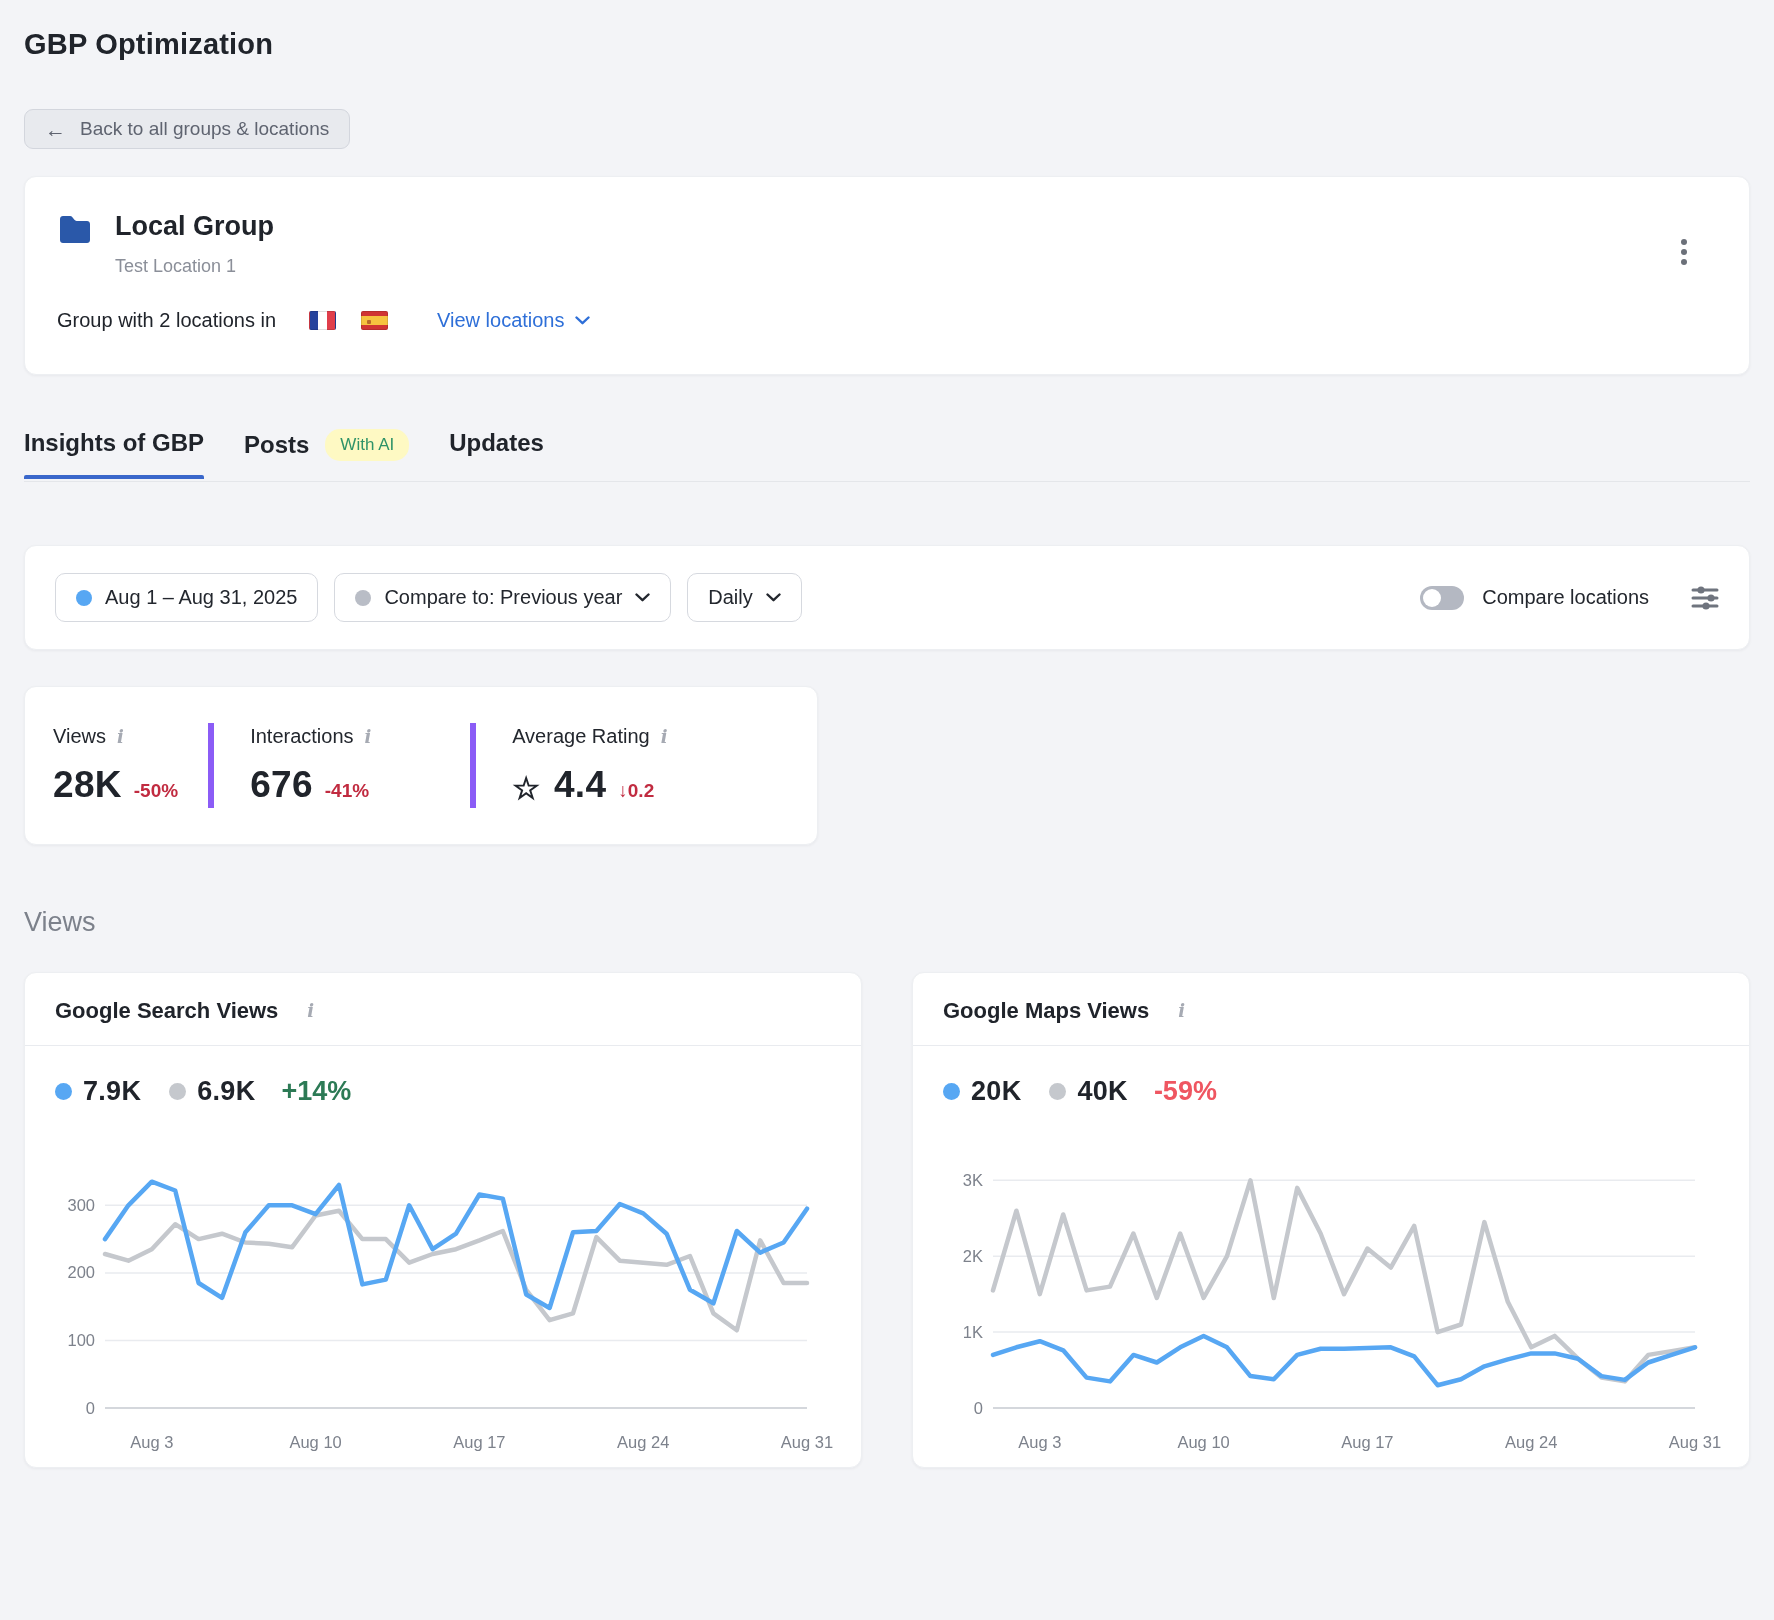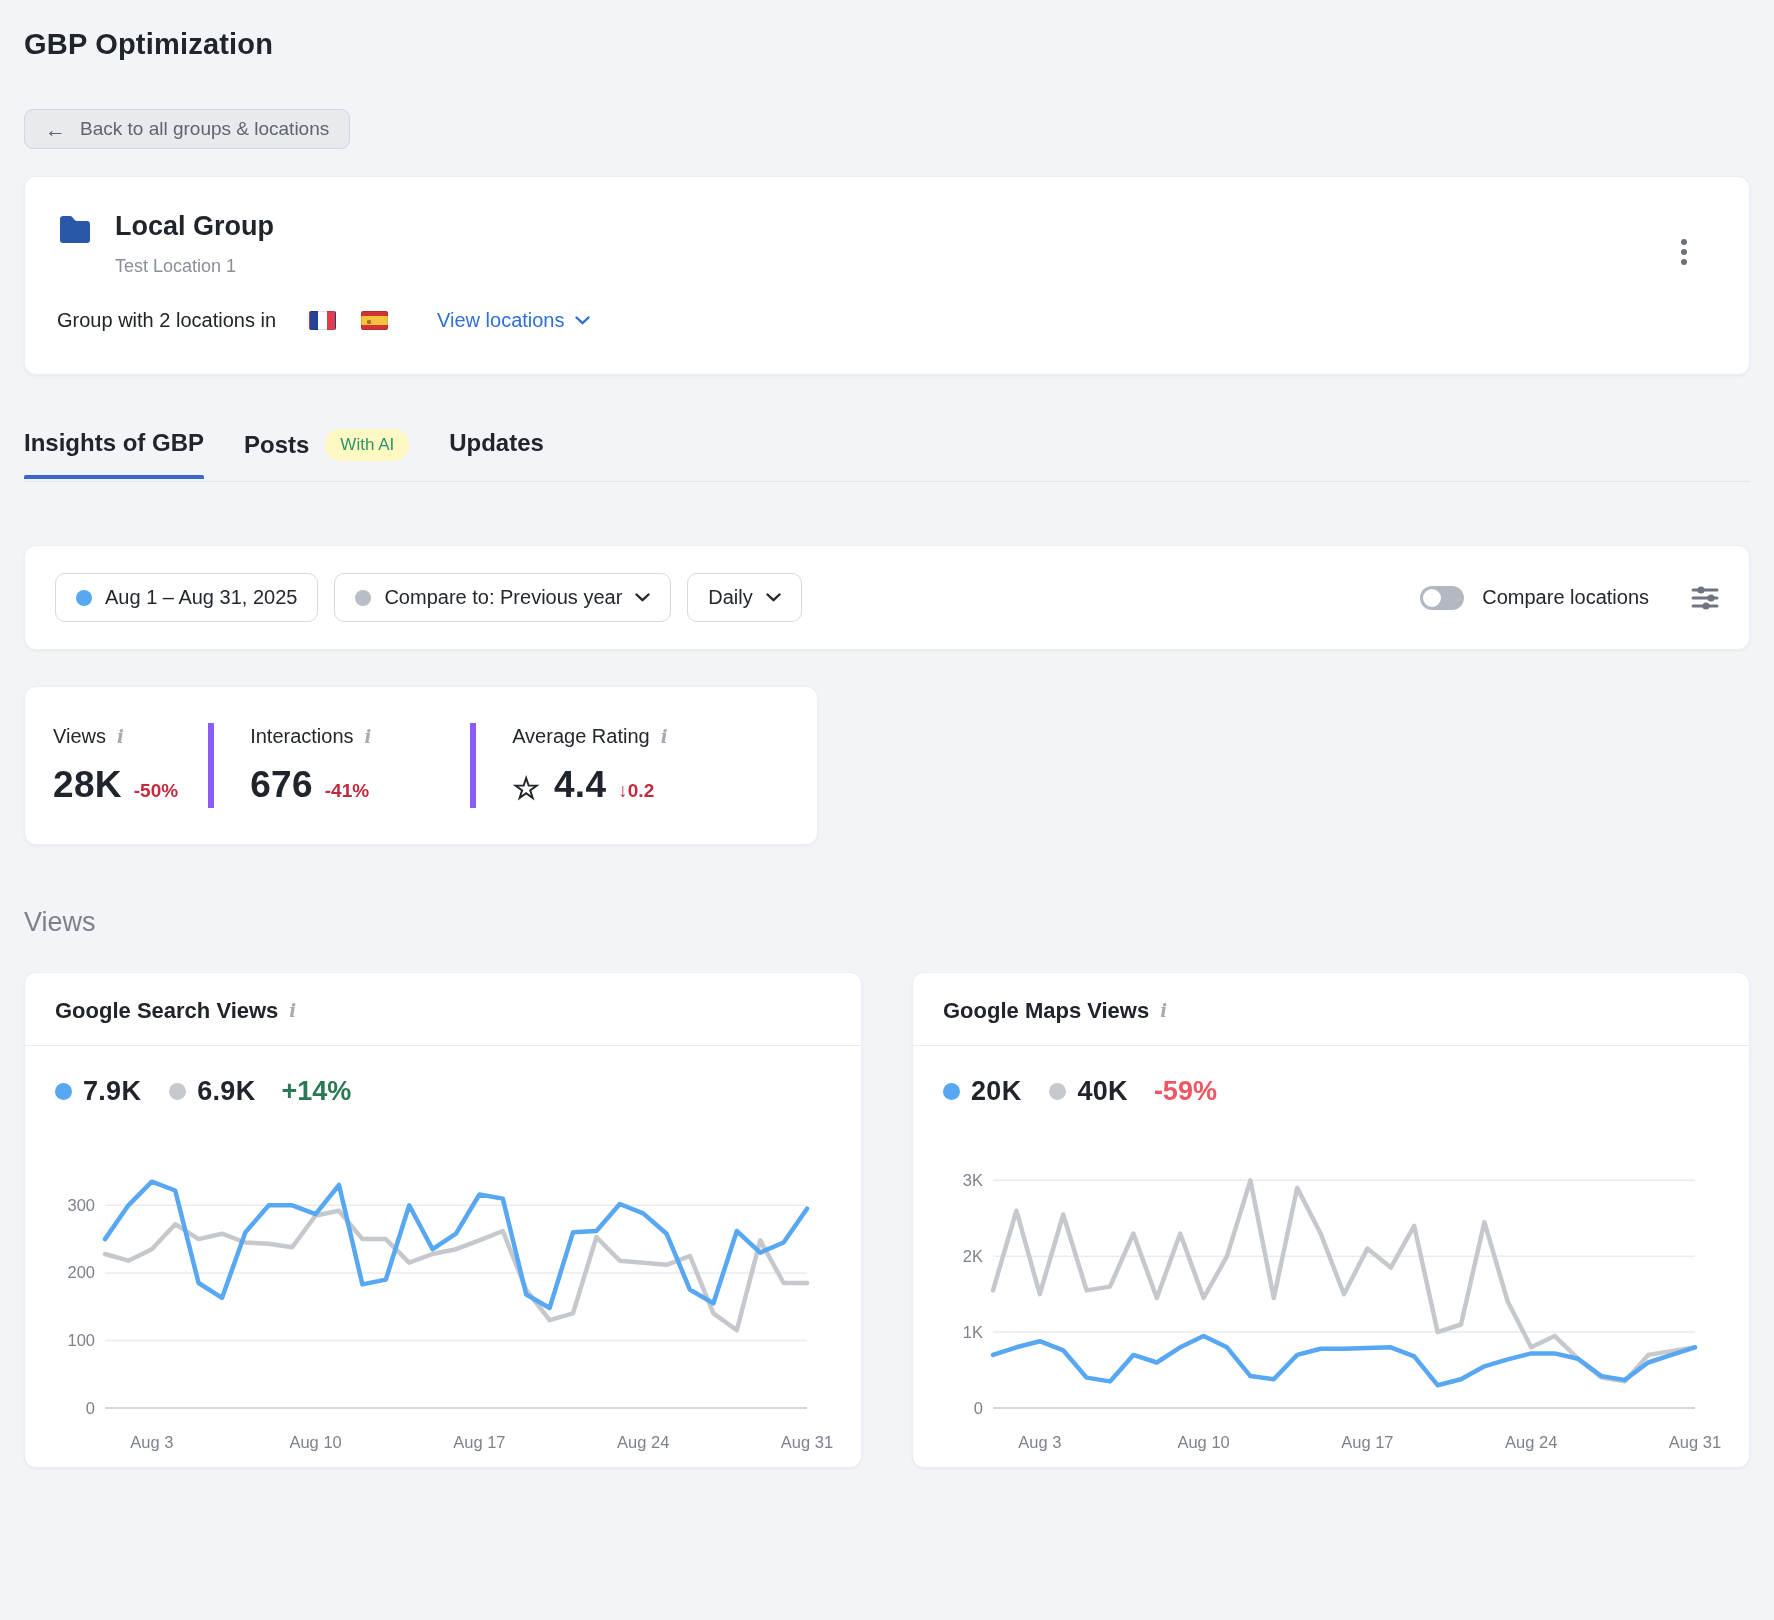--- a/index.html
+++ b/index.html
@@ -70,21 +70,21 @@
   .info-i { font-family:"DejaVu Serif", serif; font-style:italic; font-weight:700; font-size:18px; color:#a6aab3; cursor:pointer; line-height:1; }
   .stat-value-row { display:flex; align-items:baseline; gap:12px; margin-top:16px; }
   .stat-value { font-size:37px; font-weight:800; letter-spacing:.3px; }
   .stat-delta { font-size:19px; font-weight:600; color:var(--negative,#c12b40); }
   .star { font-size:31px; font-weight:700; line-height:1; position:relative; top:2px; margin-right:2px; }
 
   .views-heading { margin-top:62px; font-size:27px; font-weight:500; color:#7c818b; }
 
   .charts-row { margin-top:34px; display:flex; gap:50px; padding-bottom:20px; }
   .chart-card { flex:1 1 0; min-width:0; }
-  .chart-head { display:flex; align-items:center; gap:11px; padding:25px 30px 21px; border-bottom:1px solid #e9ebef; }
+  .chart-head { display:flex; align-items:center; gap:29px; padding:25px 30px 21px; border-bottom:1px solid #e9ebef; }
   .chart-title { font-size:22px; font-weight:700; }
   .chart-legend { display:flex; align-items:center; padding:30px 30px 0; gap:14px;text-align:center; }
   .legend-item { display:flex; align-items:center; gap:11px; }
   .legend-item + .legend-item { margin-left:14px; }
   .legend-dot { width:17px; height:17px; border-radius:50%; }
   .legend-val { font-size:27px; font-weight:800; letter-spacing:.3px; }
   .legend-change { font-size:27px; font-weight:700; margin-left:12px; }
   .chart-plot { padding:24px 30px 6px; }
   .chart-plot svg { display:block; width:100%; overflow:visible; }
   svg text { font-family:"Liberation Sans", sans-serif; fill:#7d828c; font-size:16.5px; }

